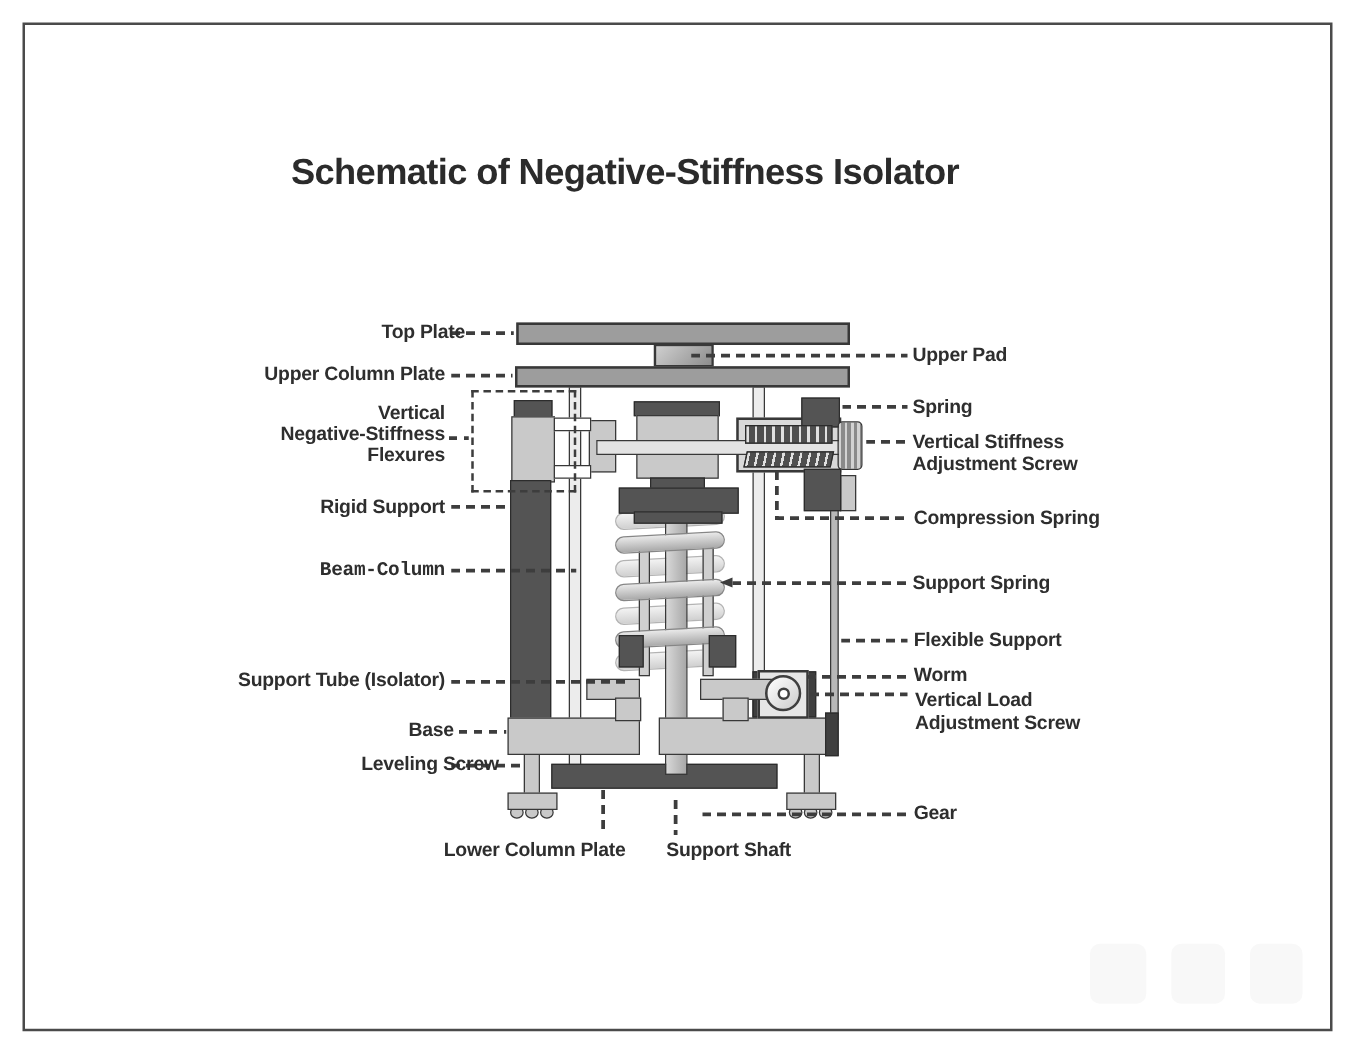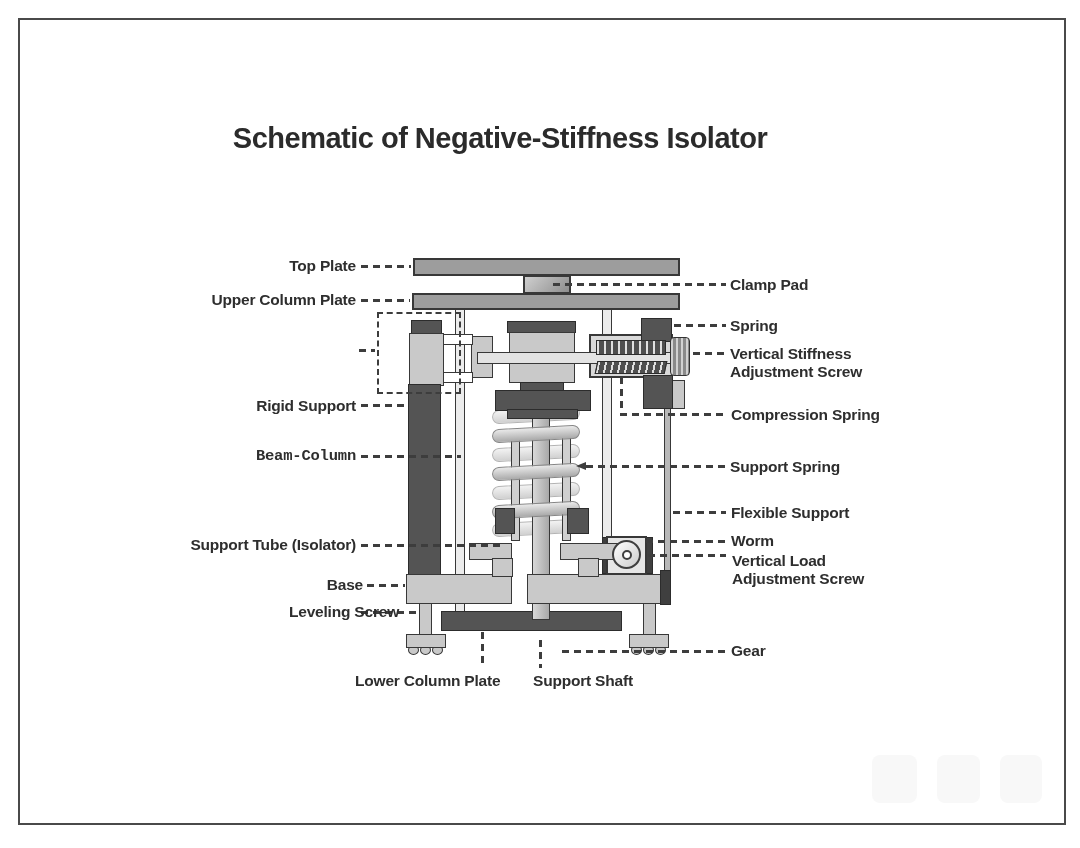--- a/index.html
+++ b/index.html
@@ -141,29 +141,34 @@
   <div class="pointer" style="left:576px;top:462px;"></div>
   <div class="dh" style="left:586px;top:465px;width:140px;"></div>
   <div class="dh" style="left:673px;top:511px;width:53px;"></div>
   <div class="dh" style="left:646px;top:540px;width:80px;"></div>
   <div class="dh" style="left:648px;top:554px;width:78px;"></div>
   <div class="dh" style="left:562px;top:650px;width:164px;"></div>
 
   <div class="dv" style="left:481px;top:632px;height:36px;"></div>
   <div class="dv" style="left:539px;top:640px;height:28px;"></div>
 
-  <div class="lbl ra" style="right:724px;top:257px;">Top Plate</div>
+  <div class="lbl ra" style="right:708px;top:257px;">Top Plate</div>
   <div class="lbl ra" style="right:724px;top:291px;">Upper Column Plate</div>
+  <div class="lbl ra" style="right:724px;top:322px;line-height:17px;">
+    <div>Vertical</div>
+    <div>Negative-Stiffness</div>
+    <div>Flexures</div>
+  </div>
   <div class="lbl ra" style="right:724px;top:397px;">Rigid Support</div>
   <div class="lbl ra" style="right:724px;top:447px;font-family:Liberation Mono, monospace;">Beam-Column</div>
   <div class="lbl ra" style="right:724px;top:536px;">Support Tube (Isolator)</div>
   <div class="lbl ra" style="right:717px;top:576px;">Base</div>
   <div class="lbl ra" style="right:681px;top:603px;">Leveling Screw</div>
 
-  <div class="lbl" style="left:730px;top:276px;">Clamp Pad</div>
+  <div class="lbl" style="left:730px;top:276px;">Upper Pad</div>
   <div class="lbl" style="left:730px;top:317px;">Spring</div>
   <div class="lbl" style="left:730px;top:345px;">
     <div>Vertical Stiffness</div>
     <div>Adjustment Screw</div>
   </div>
   <div class="lbl" style="left:731px;top:406px;">Compression Spring</div>
   <div class="lbl" style="left:730px;top:458px;">Support Spring</div>
   <div class="lbl" style="left:731px;top:504px;">Flexible Support</div>
   <div class="lbl" style="left:731px;top:532px;">Worm</div>
   <div class="lbl" style="left:732px;top:552px;">

